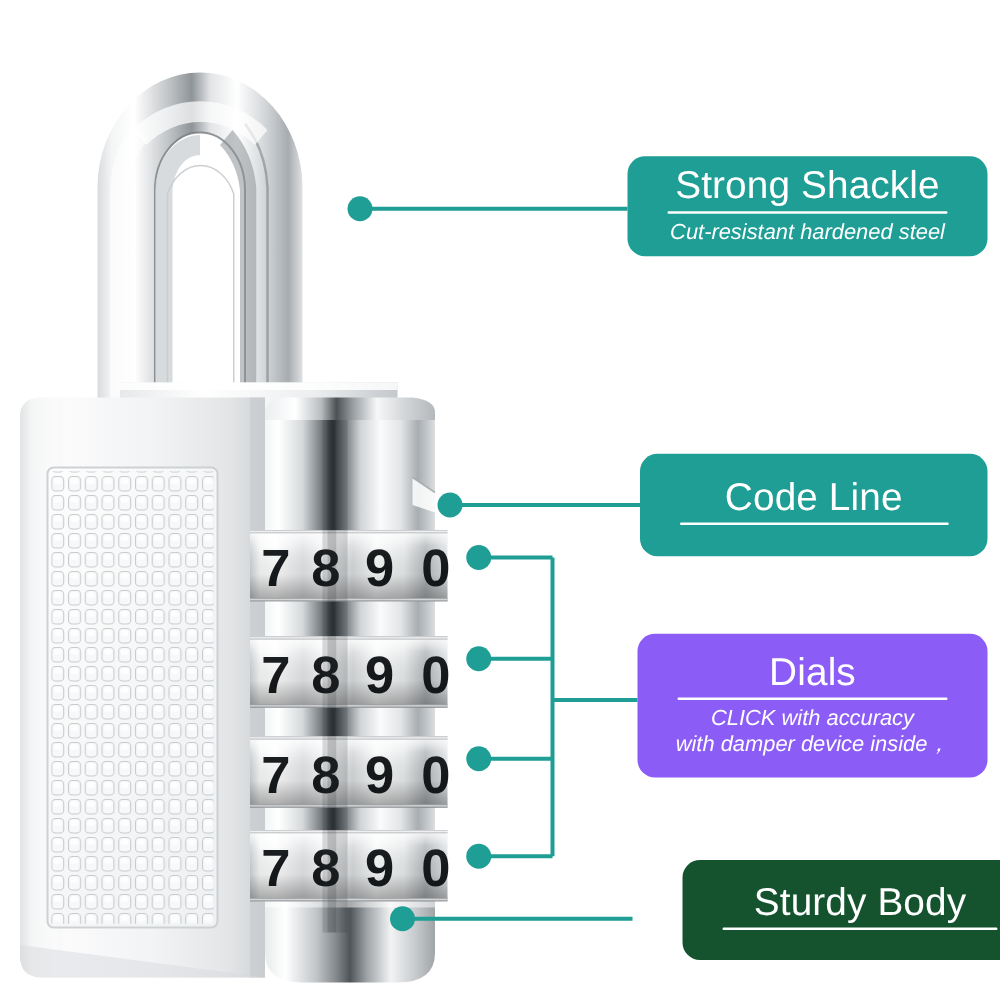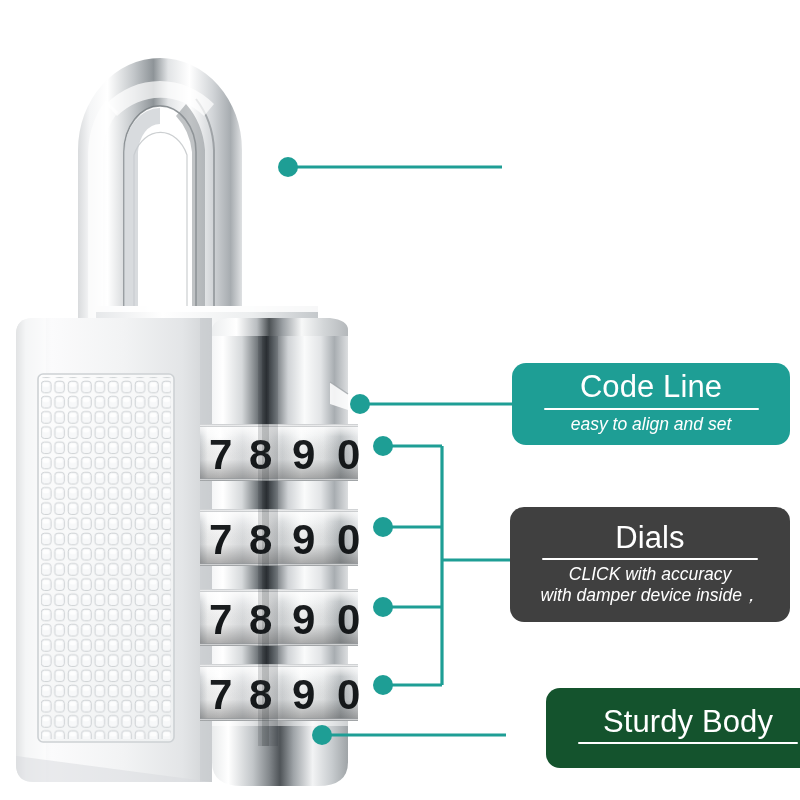--- a/index.html
+++ b/index.html
@@ -342,28 +342,32 @@
   </svg>
 
   <div class="hot" style="left:276px;top:155px;width:24px;height:24px;"></div>
   <div class="hot" style="left:348px;top:392px;width:24px;height:24px;"></div>
   <div class="hot" style="left:371px;top:434px;width:24px;height:24px;"></div>
   <div class="hot" style="left:371px;top:515px;width:24px;height:24px;"></div>
   <div class="hot" style="left:371px;top:595px;width:24px;height:24px;"></div>
   <div class="hot" style="left:371px;top:673px;width:24px;height:24px;"></div>
   <div class="hot" style="left:310px;top:723px;width:24px;height:24px;"></div>
 
+  <div class="callout" id="box-shackle" style="background: rgb(30, 158, 149);">
+    <div class="ttl">Strong Shackle</div>
+    <div class="rule"></div>
+    <div class="sub">Cut-resistant hardened steel</div>
+  </div>
 
   <div class="callout" id="box-code" style="background: rgb(30, 158, 149);">
     <div class="ttl">Code Line</div>
     <div class="rule"></div>
-    <div class="sub">easy to align and set</div>
   </div>
 
-  <div class="callout" id="box-dials" style="background: #404040;">
+  <div class="callout" id="box-dials" style="background: #8b5cf6;">
     <div class="ttl">Dials</div>
     <div class="rule"></div>
     <div class="sub">CLICK with accuracy</div>
     <div class="sub">with damper device inside，</div>
   </div>
 
   <div class="callout" id="box-body" style="background: #14532d; margin-left: 40px;">
     <div class="ttl">Sturdy Body</div>
     <div class="rule"></div>
   </div>

